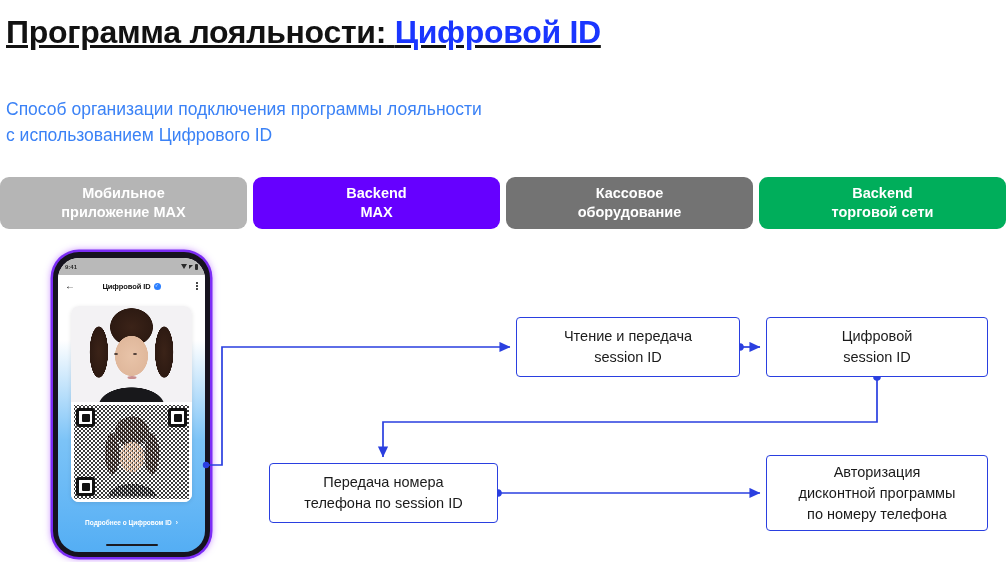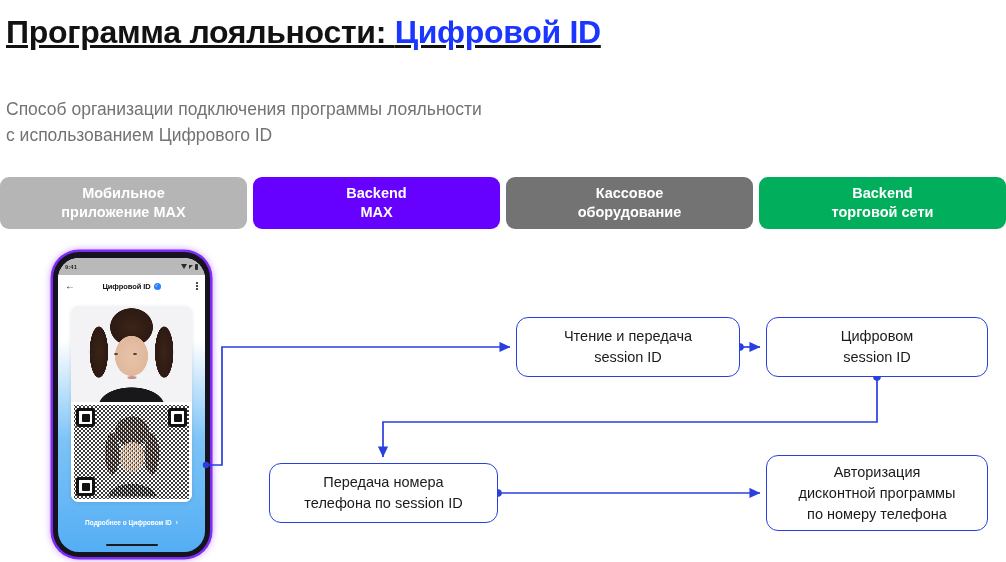--- a/index.html
+++ b/index.html
@@ -13,21 +13,21 @@
 
   
   .title {
     position: absolute; left: 6px; top: 14px;
     font-size: 32px; font-weight: 700; color: #121212;
     letter-spacing: -0.3px; white-space: nowrap; text-decoration: underline;
   }
   .title .accent { color: #1A36FF; }
   .subtitle {
     position: absolute; left: 6px; top: 96px;
-    font-size: 17.5px; font-weight: 400; color: #737373;
+    font-size: 17.5px; font-weight: 400; color: #3b82f6;
     line-height: 26px; white-space: pre-line;
   }
 
   
   .lanes { position: absolute; left: 0; top: 177px; width: 1006px; height: 52px; display: flex; gap: 6px; }
   .lane {
     flex: 1 1 0; border-radius: 9px;
     display: flex; align-items: center; justify-content: center;
     text-align: center; color: #ffffff;
     font-size: 14.5px; font-weight: 700; line-height: 19px;
@@ -145,21 +145,21 @@
   }
   .home-ind {
     position:absolute; bottom: 6px; left:50%; transform:translateX(-50%);
     width: 52px; height: 2.5px; background: #1b1b22; border-radius: 2px;
   }
 
   
   .node {
     position: absolute;
     border: 1.6px solid #2A3FE0;
-    border-radius: 12px;
+    border-radius: 4px;
     background: #ffffff;
     display: flex; align-items: center; justify-content: center;
     text-align: center;
     color: #1b1b1b;
     font-size: 14.5px; line-height: 21px;
     white-space: pre-line;
     padding: 4px 10px;
   }
   #n1 { left: 516px; top: 317px; width: 224px; height: 60px; }
   #n2 { left: 766px; top: 317px; width: 222px; height: 60px; }
@@ -272,21 +272,21 @@
       <path d="M498,493 L760,493" marker-end="url(#arrow)"></path>
       <circle cx="498" cy="493" r="3.8" fill="#2A3FE0" stroke="none"></circle>
     </g>
   </svg>
 
   <div class="node" id="n1">
     <span>Чтение и передача
 session ID</span>
   </div>
   <div class="node" id="n2">
-    <span>Цифровом
+    <span>Цифровой
 session ID</span>
   </div>
   <div class="node" id="n3">
     <span>Передача номера
 телефона по session ID</span>
   </div>
   <div class="node" id="n4">
     <span>Авторизация
 дисконтной программы
 по номеру телефона</span>

